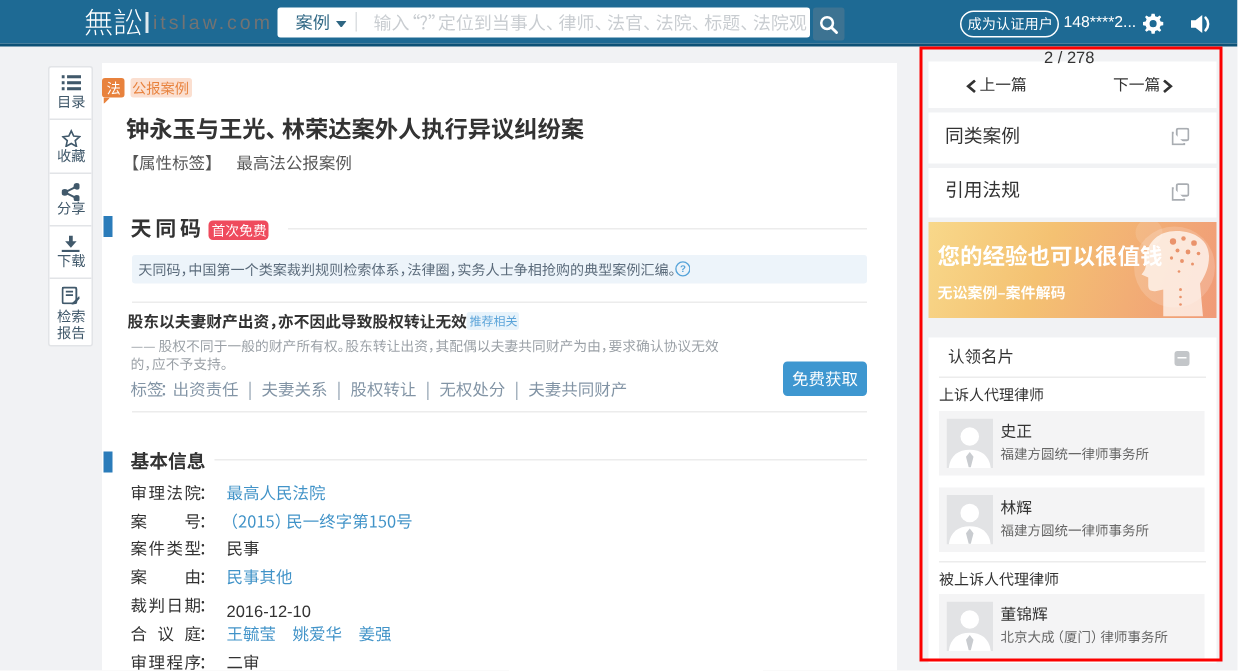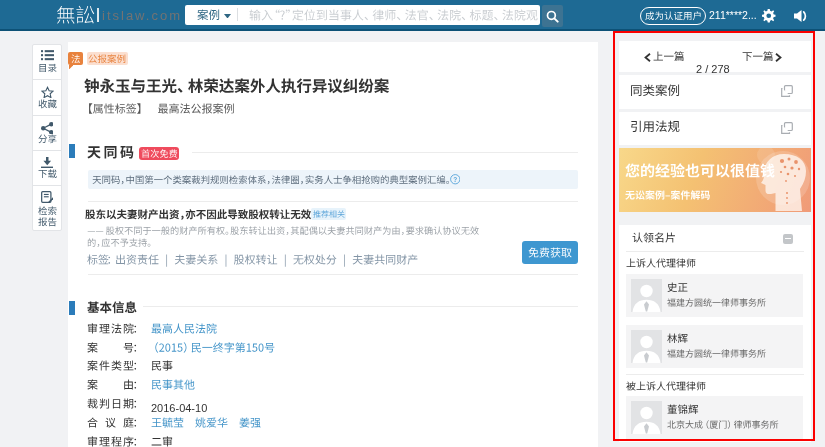--- a/index.html
+++ b/index.html
@@ -335,21 +335,21 @@
             <use href="#g25" x="0"></use>
             <use href="#g26" x="1000"></use>
             <use href="#g27" x="2000"></use>
             <use href="#g28" x="3000"></use>
             <use href="#g29" x="4000"></use>
             <use href="#g30" x="5000"></use>
           </g>
         </svg>
       </div>
     </div>
-    <div style="position:absolute;left:709px;top:5.2px;"><span style="font:10.5px 'Liberation Sans',sans-serif;color:#fff">211****2...</span></div>
+    <div style="position:absolute;left:709px;top:5.2px;"><span style="font:10.5px 'Liberation Sans',sans-serif;color:#fff">148****2...</span></div>
     <div style="position:absolute;left:762px;top:9px;">
       <svg width="13.5" height="13.5" viewBox="0 0 16 16" style="display:block">
         <g fill="#fff">
           <path d="M8 0 L9.2 0 L9.6 2.1 L11.4 2.85 L13.2 1.6 L14.4 2.8 L13.15 4.6 L13.9 6.4 L16 6.8 L16 8 L16 9.2 L13.9 9.6 L13.15 11.4 L14.4 13.2 L13.2 14.4 L11.4 13.15 L9.6 13.9 L9.2 16 L8 16 L6.8 16 L6.4 13.9 L4.6 13.15 L2.8 14.4 L1.6 13.2 L2.85 11.4 L2.1 9.6 L0 9.2 L0 8 L0 6.8 L2.1 6.4 L2.85 4.6 L1.6 2.8 L2.8 1.6 L4.6 2.85 L6.4 2.1 L6.8 0 Z M8 5.2 A2.8 2.8 0 1 0 8 10.8 A2.8 2.8 0 1 0 8 5.2 Z" fill-rule="evenodd"></path>
         </g>
       </svg>
     </div>
     <div style="position:absolute;left:794px;top:8.5px;">
       <svg width="16.5" height="14" viewBox="0 0 16.5 14" style="display:block">
         <path d="M0 4.5 L3 4.5 L7.5 1 L7.5 13 L3 9.5 L0 9.5 Z" fill="#fff"></path>
@@ -958,21 +958,21 @@
         </g>
       </svg>
     </div>
     <div style="position:absolute;left:134.6px;top:397.9px;">
       <svg width="6.0" height="11" viewBox="0 0 550 1000" style="display:block;overflow:visible">
         <g fill="#333">
           <use href="#g166" x="-225"></use>
         </g>
       </svg>
     </div>
-    <div style="position:absolute;left:151px;top:398.20000000000005px;"><span style="font:11px 'Liberation Sans',sans-serif;color:#333">2016-04-10</span></div>
+    <div style="position:absolute;left:151px;top:398.20000000000005px;"><span style="font:11px 'Liberation Sans',sans-serif;color:#333">2016-12-10</span></div>
     <div style="position:absolute;left:87px;top:416.7px;">
       <svg width="11.0" height="11" viewBox="0 0 1000 1000" style="display:block;overflow:visible">
         <g fill="#333">
           <use href="#g193" x="0"></use>
         </g>
       </svg>
     </div>
     <div style="position:absolute;left:104.8px;top:416.7px;">
       <svg width="11.0" height="11" viewBox="0 0 1000 1000" style="display:block;overflow:visible">
         <g fill="#333">
@@ -1071,21 +1071,21 @@
     </div>
     <div style="position:absolute;left:652.5px;top:51.4px;">
       <svg width="31.5" height="10.5" viewBox="0 0 3000 1000" style="display:block;overflow:visible">
         <g fill="#333">
           <use href="#g206" x="0"></use>
           <use href="#g85" x="1000"></use>
           <use href="#g207" x="2000"></use>
         </g>
       </svg>
     </div>
-    <div style="position:absolute;left:696px;top:59px;"><span style="font:11px 'Liberation Sans',sans-serif;color:#333">2 / 278</span></div>
+    <div style="position:absolute;left:696px;top:29px;"><span style="font:11px 'Liberation Sans',sans-serif;color:#333">2 / 278</span></div>
     <div style="position:absolute;left:742px;top:51.4px;">
       <svg width="31.5" height="10.5" viewBox="0 0 3000 1000" style="display:block;overflow:visible">
         <g fill="#333">
           <use href="#g37" x="0"></use>
           <use href="#g85" x="1000"></use>
           <use href="#g207" x="2000"></use>
         </g>
       </svg>
     </div>
     <div style="position:absolute;left:774.5px;top:52.5px;">

